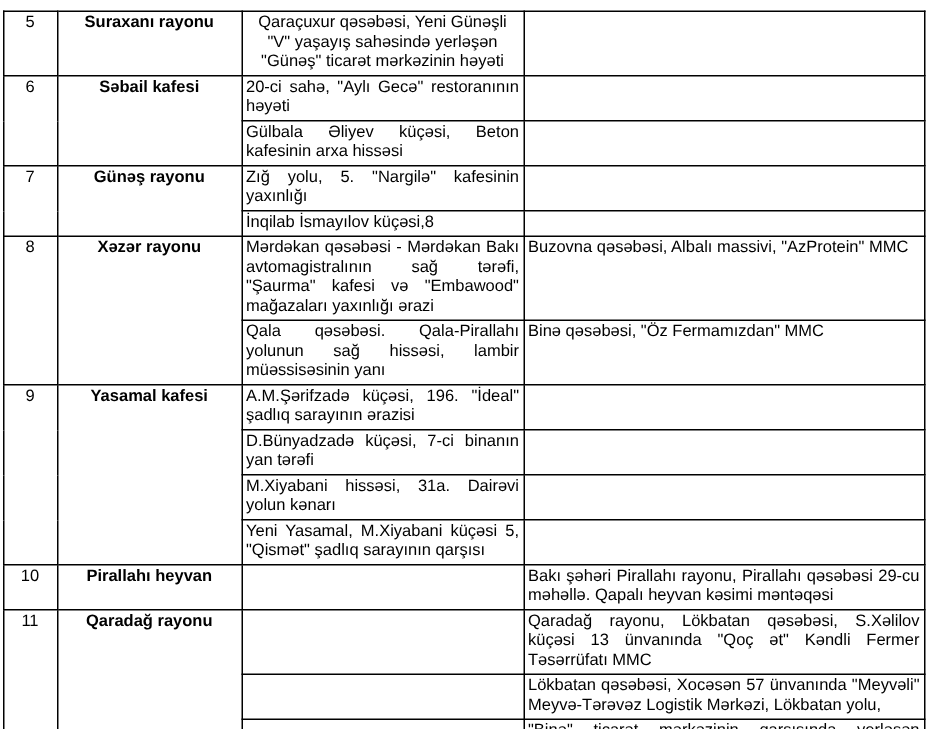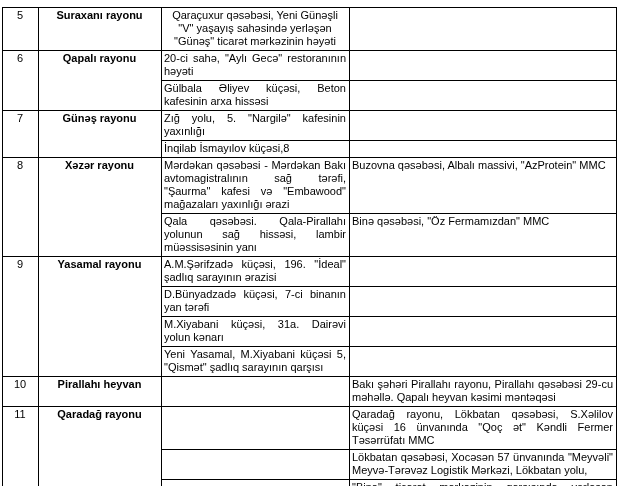--- a/index.html
+++ b/index.html
@@ -61,21 +61,21 @@
 
       <tr>
         <td class="num">5</td>
         <td class="rayon">Suraxanı rayonu</td>
         <td class="loc center">Qaraçuxur qəsəbəsi, Yeni Günəşli "V" yaşayış sahəsində yerləşən "Günəş" ticarət mərkəzinin həyəti</td>
         <td class="loc"></td>
       </tr>
 
       <tr>
         <td class="num" rowspan="2">6</td>
-        <td class="rayon" rowspan="2">Qapalı rayonu</td>
+        <td class="rayon" rowspan="2">Səbail kafesi</td>
         <td class="loc">20-ci sahə, "Aylı Gecə" restoranının həyəti</td>
         <td class="loc"></td>
       </tr>
       <tr>
         <td class="loc">Gülbala Əliyev küçəsi, Beton kafesinin arxa hissəsi</td>
         <td class="loc"></td>
       </tr>
 
       <tr>
         <td class="num" rowspan="2">7</td>
@@ -94,49 +94,49 @@
         <td class="loc">Mərdəkan qəsəbəsi - Mərdəkan Bakı avtomagistralının sağ tərəfi, "Şaurma" kafesi və "Embawood" mağazaları yaxınlığı ərazi</td>
         <td class="loc">Buzovna qəsəbəsi, Albalı massivi, "AzProtein" MMC</td>
       </tr>
       <tr>
         <td class="loc">Qala qəsəbəsi. Qala-Pirallahı yolunun sağ hissəsi, lambir müəssisəsinin yanı</td>
         <td class="loc">Binə qəsəbəsi, "Öz Fermamızdan" MMC</td>
       </tr>
 
       <tr>
         <td class="num" rowspan="4">9</td>
-        <td class="rayon" rowspan="4">Yasamal rayonu</td>
+        <td class="rayon" rowspan="4">Yasamal kafesi</td>
         <td class="loc">A.M.Şərifzadə küçəsi, 196. "İdeal" şadlıq sarayının ərazisi</td>
         <td class="loc"></td>
       </tr>
       <tr>
         <td class="loc">D.Bünyadzadə küçəsi, 7-ci binanın yan tərəfi</td>
         <td class="loc"></td>
       </tr>
       <tr>
-        <td class="loc">M.Xiyabani küçəsi, 31a. Dairəvi yolun kənarı</td>
+        <td class="loc">M.Xiyabani hissəsi, 31a. Dairəvi yolun kənarı</td>
         <td class="loc"></td>
       </tr>
       <tr>
         <td class="loc">Yeni Yasamal, M.Xiyabani küçəsi 5, "Qismət" şadlıq sarayının qarşısı</td>
         <td class="loc"></td>
       </tr>
 
       <tr>
         <td class="num">10</td>
         <td class="rayon">Pirallahı heyvan</td>
         <td class="loc"></td>
         <td class="loc">Bakı şəhəri Pirallahı rayonu, Pirallahı qəsəbəsi 29-cu məhəllə. Qapalı heyvan kəsimi məntəqəsi</td>
       </tr>
 
       <tr>
         <td class="num" rowspan="3">11</td>
         <td class="rayon" rowspan="3">Qaradağ rayonu</td>
         <td class="loc"></td>
-        <td class="loc">Qaradağ rayonu, Lökbatan qəsəbəsi, S.Xəlilov küçəsi 16 ünvanında "Qoç ət" Kəndli Fermer Təsərrüfatı MMC</td>
+        <td class="loc">Qaradağ rayonu, Lökbatan qəsəbəsi, S.Xəlilov küçəsi 13 ünvanında "Qoç ət" Kəndli Fermer Təsərrüfatı MMC</td>
       </tr>
       <tr>
         <td class="loc"></td>
         <td class="loc">Lökbatan qəsəbəsi, Xocəsən 57 ünvanında "Meyvəli" Meyvə-Tərəvəz Logistik Mərkəzi, Lökbatan yolu,</td>
       </tr>
       <tr>
         <td class="loc"></td>
         <td class="loc">"Binə" ticarət mərkəzinin qarşısında yerləşən "Aqrovest Makrotopdan" ticarət mərkəzi</td>
       </tr>
     </tbody>

